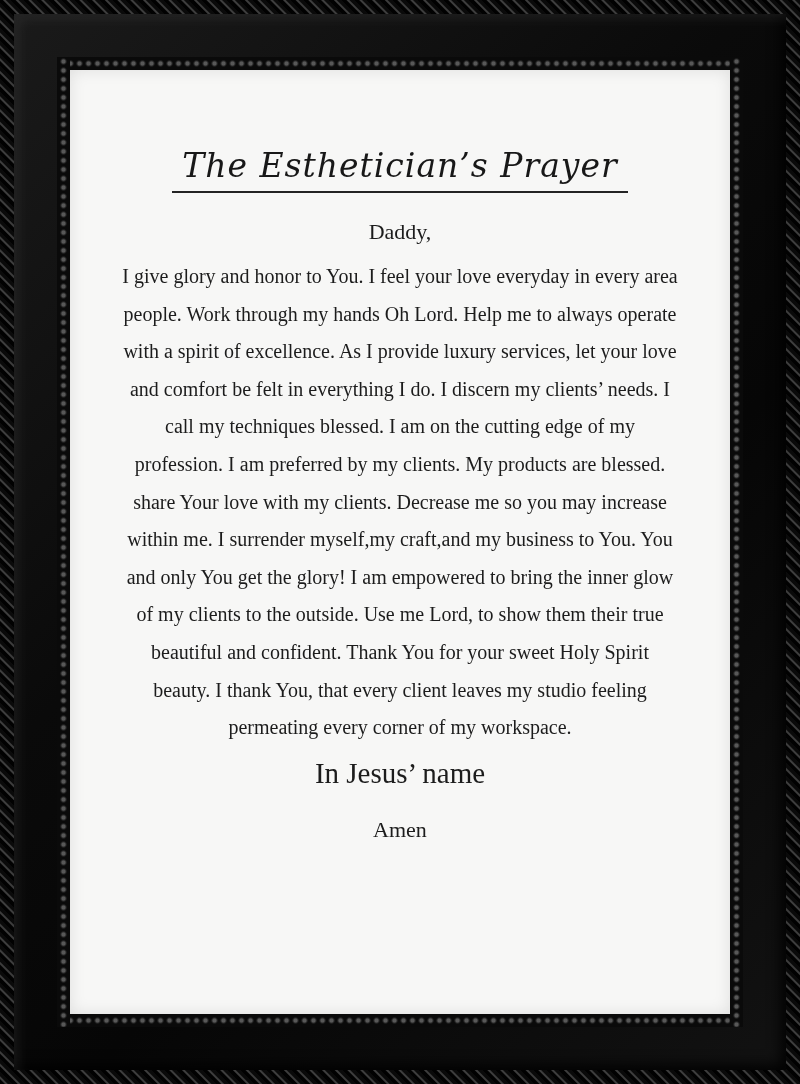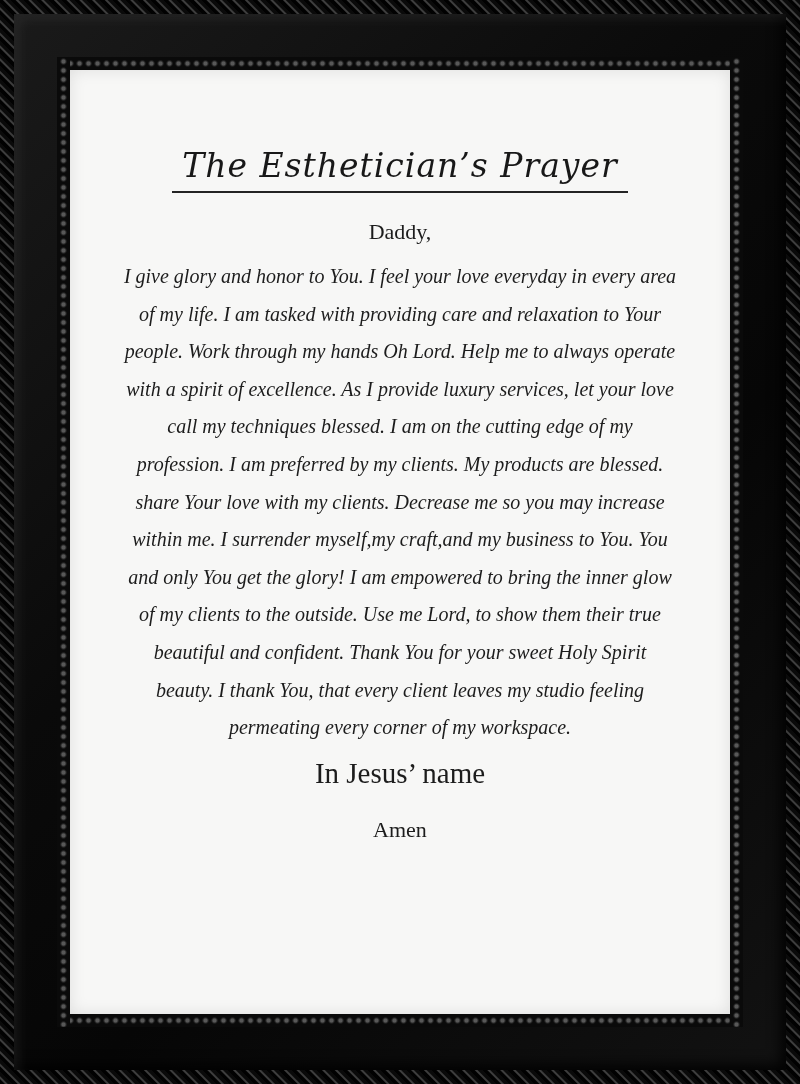--- a/index.html
+++ b/index.html
@@ -83,21 +83,20 @@
     margin: 26px 0 0;
     font-size: 22px;
   }
   .prayer-body {
     margin-top: 13px;
     font-size: 20px;
     line-height: 37.6px;
   }
   .body-line {
     white-space: nowrap;
-    font-style: italic;
   }
   .closing {
     margin: 10px 0 0;
     font-size: 29px;
   }
   .amen {
     margin: 27px 0 0;
     font-size: 22px;
   }
 </style>
@@ -112,23 +111,23 @@
     <div class="bead-strip bead-left"></div>
     <div class="bead-strip bead-right"></div>
   </div>
   <div class="rope-band"></div>
 
   <div class="paper">
     <h1 class="title">The Esthetician’s Prayer</h1>
     <p class="salutation">Daddy,</p>
     <div class="prayer-body">
         <div class="body-line">I give glory and honor to You. I feel your love everyday in every area</div>
-        <div class="body-line">of my life. I am tasked with providing care and relaxation to Your</div>
         <div class="body-line">people. Work through my hands Oh Lord. Help me to always operate</div>
         <div class="body-line">with a spirit of excellence. As I provide luxury services, let your love</div>
+        <div class="body-line">and comfort be felt in everything I do. I discern my clients’ needs. I</div>
         <div class="body-line">call my techniques blessed. I am on the cutting edge of my</div>
         <div class="body-line">profession. I am preferred by my clients. My products are blessed.</div>
         <div class="body-line">share Your love with my clients. Decrease me so you may increase</div>
         <div class="body-line">within me. I surrender myself,my craft,and my business to You. You</div>
         <div class="body-line">and only You get the glory! I am empowered to bring the inner glow</div>
         <div class="body-line">of my clients to the outside. Use me Lord, to show them their true</div>
         <div class="body-line">beautiful and confident. Thank You for your sweet Holy Spirit</div>
         <div class="body-line">beauty. I thank You, that every client leaves my studio feeling</div>
         <div class="body-line">permeating every corner of my workspace.</div>
       </div>

